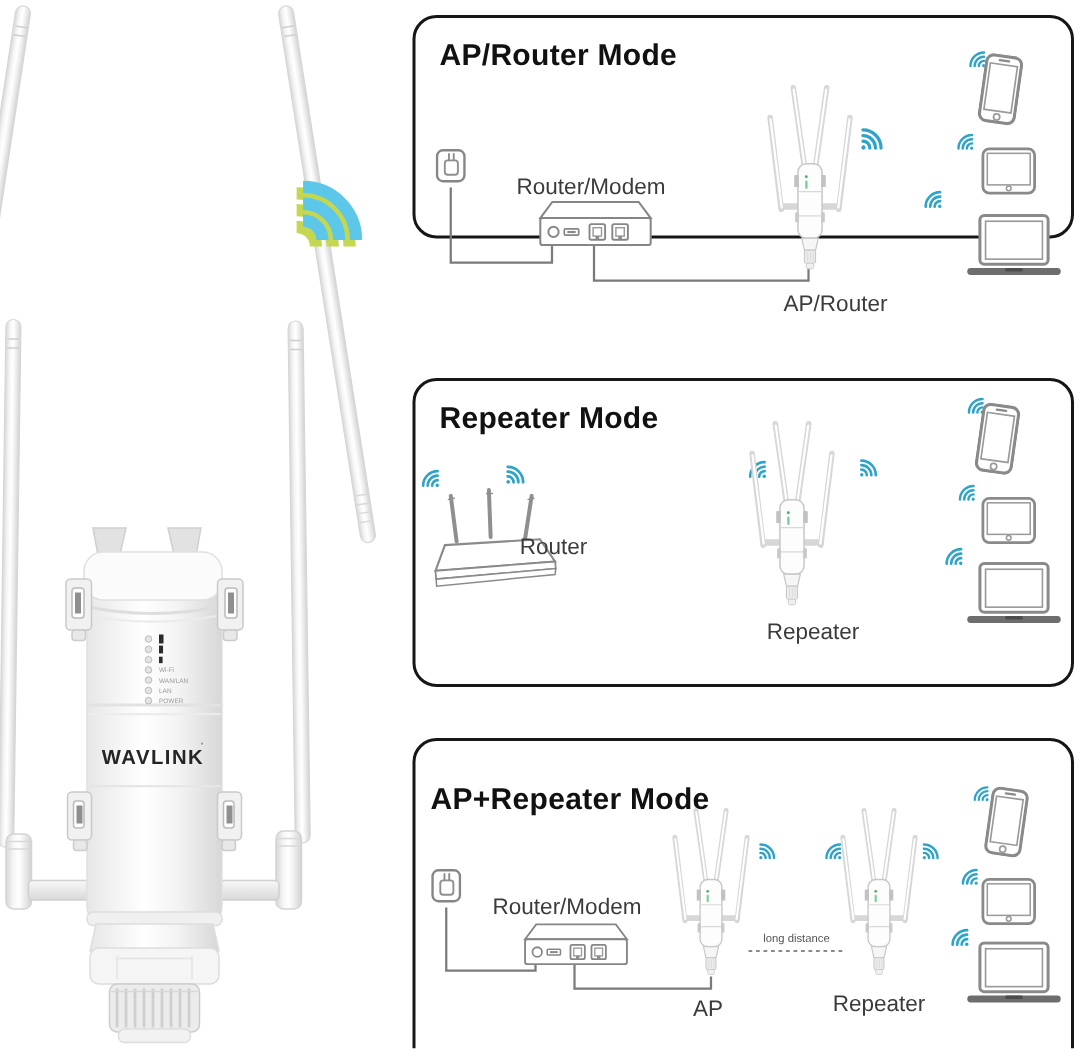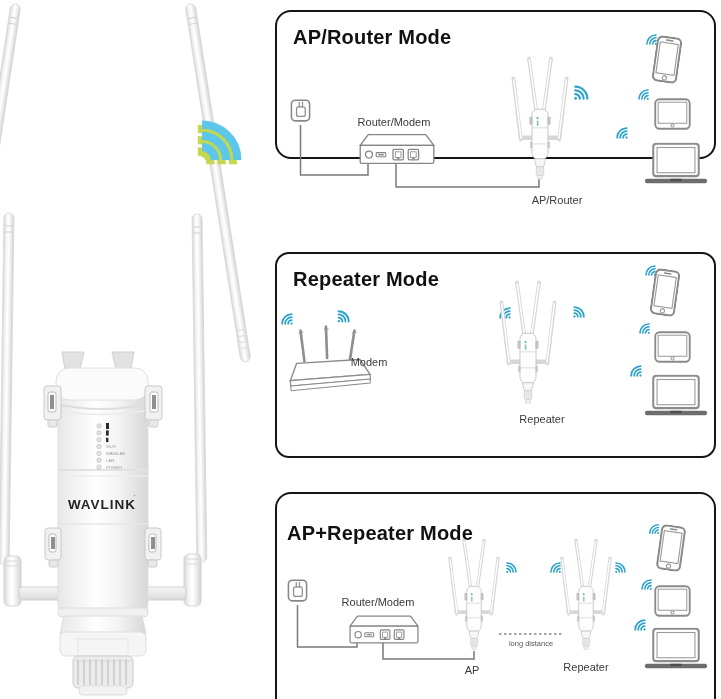--- a/index.html
+++ b/index.html
@@ -3,21 +3,21 @@
 <meta charset="utf-8">
 <style>
   html,body{margin:0;padding:0;background:#ffffff;}
   #stage{position:relative;width:721px;height:699px;background:#fff;overflow:hidden;
          font-family:"Liberation Sans",sans-serif;}
   .abs{position:absolute;}
   .mode-box{position:absolute;left:275px;width:441px;background:#fff;
             border:2.5px solid #161616;border-radius:16px;box-sizing:border-box;}
   .box-title{position:absolute;font-size:20px;font-weight:bold;color:#111;
              letter-spacing:.2px;white-space:nowrap;}
-  .lbl{position:absolute;font-size:11px;color:#3b3b3b;white-space:nowrap;
+  .lbl{position:absolute;font-size:15px;color:#3b3b3b;white-space:nowrap;
        transform:translateX(-50%);}
   .lbl-sm{position:absolute;font-size:7.5px;color:#555;white-space:nowrap;
           transform:translateX(-50%);}
   svg{display:block;}
   .icon{position:absolute;}
   .wires{position:absolute;left:0;top:0;pointer-events:none;}
   .hidden-defs{position:absolute;width:0;height:0;overflow:hidden;}
 </style>
 </head>
 <body>
@@ -340,37 +340,37 @@
     <svg class="icon" style="left:338px;top:114px" width="16" height="16" viewBox="0 0 24 24">
       <g transform="rotate(-45 12 12)">
           <use href="#sym-wifi"></use>
         </g>
       </svg>
     <svg class="icon" style="left:367px;top:130px" width="64" height="43" viewBox="0 0 76 50">
         <use href="#sym-laptop"></use>
       </svg>
   </div>
 
-  <div class="mode-box" style="top:252px;height:206px;border-radius:14px;">
+  <div class="mode-box" style="top:252px;height:206px;">
     <div class="box-title" style="left:16px;top:14px">Repeater Mode</div>
 
     <svg class="icon" style="left:3px;top:58px" width="16" height="16" viewBox="0 0 24 24">
       <g transform="rotate(-45 12 12)">
           <use href="#sym-wifi"></use>
         </g>
       </svg>
     <svg class="icon" style="left:57px;top:55px" width="17" height="17" viewBox="0 0 24 24">
       <g transform="rotate(45 12 12)">
           <use href="#sym-wifi"></use>
         </g>
       </svg>
     <svg class="icon" style="left:11px;top:66px" width="86" height="79" viewBox="0 0 110 100">
         <use href="#sym-router2"></use>
       </svg>
-    <div class="lbl" style="left:92px;top:102px">Modem</div>
+    <div class="lbl" style="left:92px;top:102px">Router</div>
 
     <svg class="icon" style="left:221px;top:52px" width="16" height="16" viewBox="0 0 24 24">
       <g transform="rotate(-45 12 12)">
           <use href="#sym-wifi"></use>
         </g>
       </svg>
     <svg class="icon" style="left:293px;top:51px" width="16" height="16" viewBox="0 0 24 24">
       <g transform="rotate(45 12 12)">
           <use href="#sym-wifi"></use>
         </g>
@@ -426,21 +426,21 @@
     <svg class="icon" style="left:169px;top:44px" width="56" height="118" viewBox="0 0 100 210">
         <use href="#sym-extender"></use>
       </svg>
     <svg class="icon" style="left:226px;top:67px" width="15" height="15" viewBox="0 0 24 24">
       <g transform="rotate(45 12 12)">
           <use href="#sym-wifi"></use>
         </g>
       </svg>
     <div class="lbl" style="left:195px;top:170px">AP</div>
 
-    <div class="lbl-sm" style="left:254px;top:145px">long distance</div>
+    <div class="lbl-sm" style="left:254px;top:127px">long distance</div>
 
     <svg class="icon" style="left:272px;top:67px" width="15" height="15" viewBox="0 0 24 24">
       <g transform="rotate(-45 12 12)">
           <use href="#sym-wifi"></use>
         </g>
       </svg>
     <svg class="icon" style="left:281px;top:44px" width="56" height="118" viewBox="0 0 100 210">
         <use href="#sym-extender"></use>
       </svg>
     <svg class="icon" style="left:335px;top:67px" width="15" height="15" viewBox="0 0 24 24">

